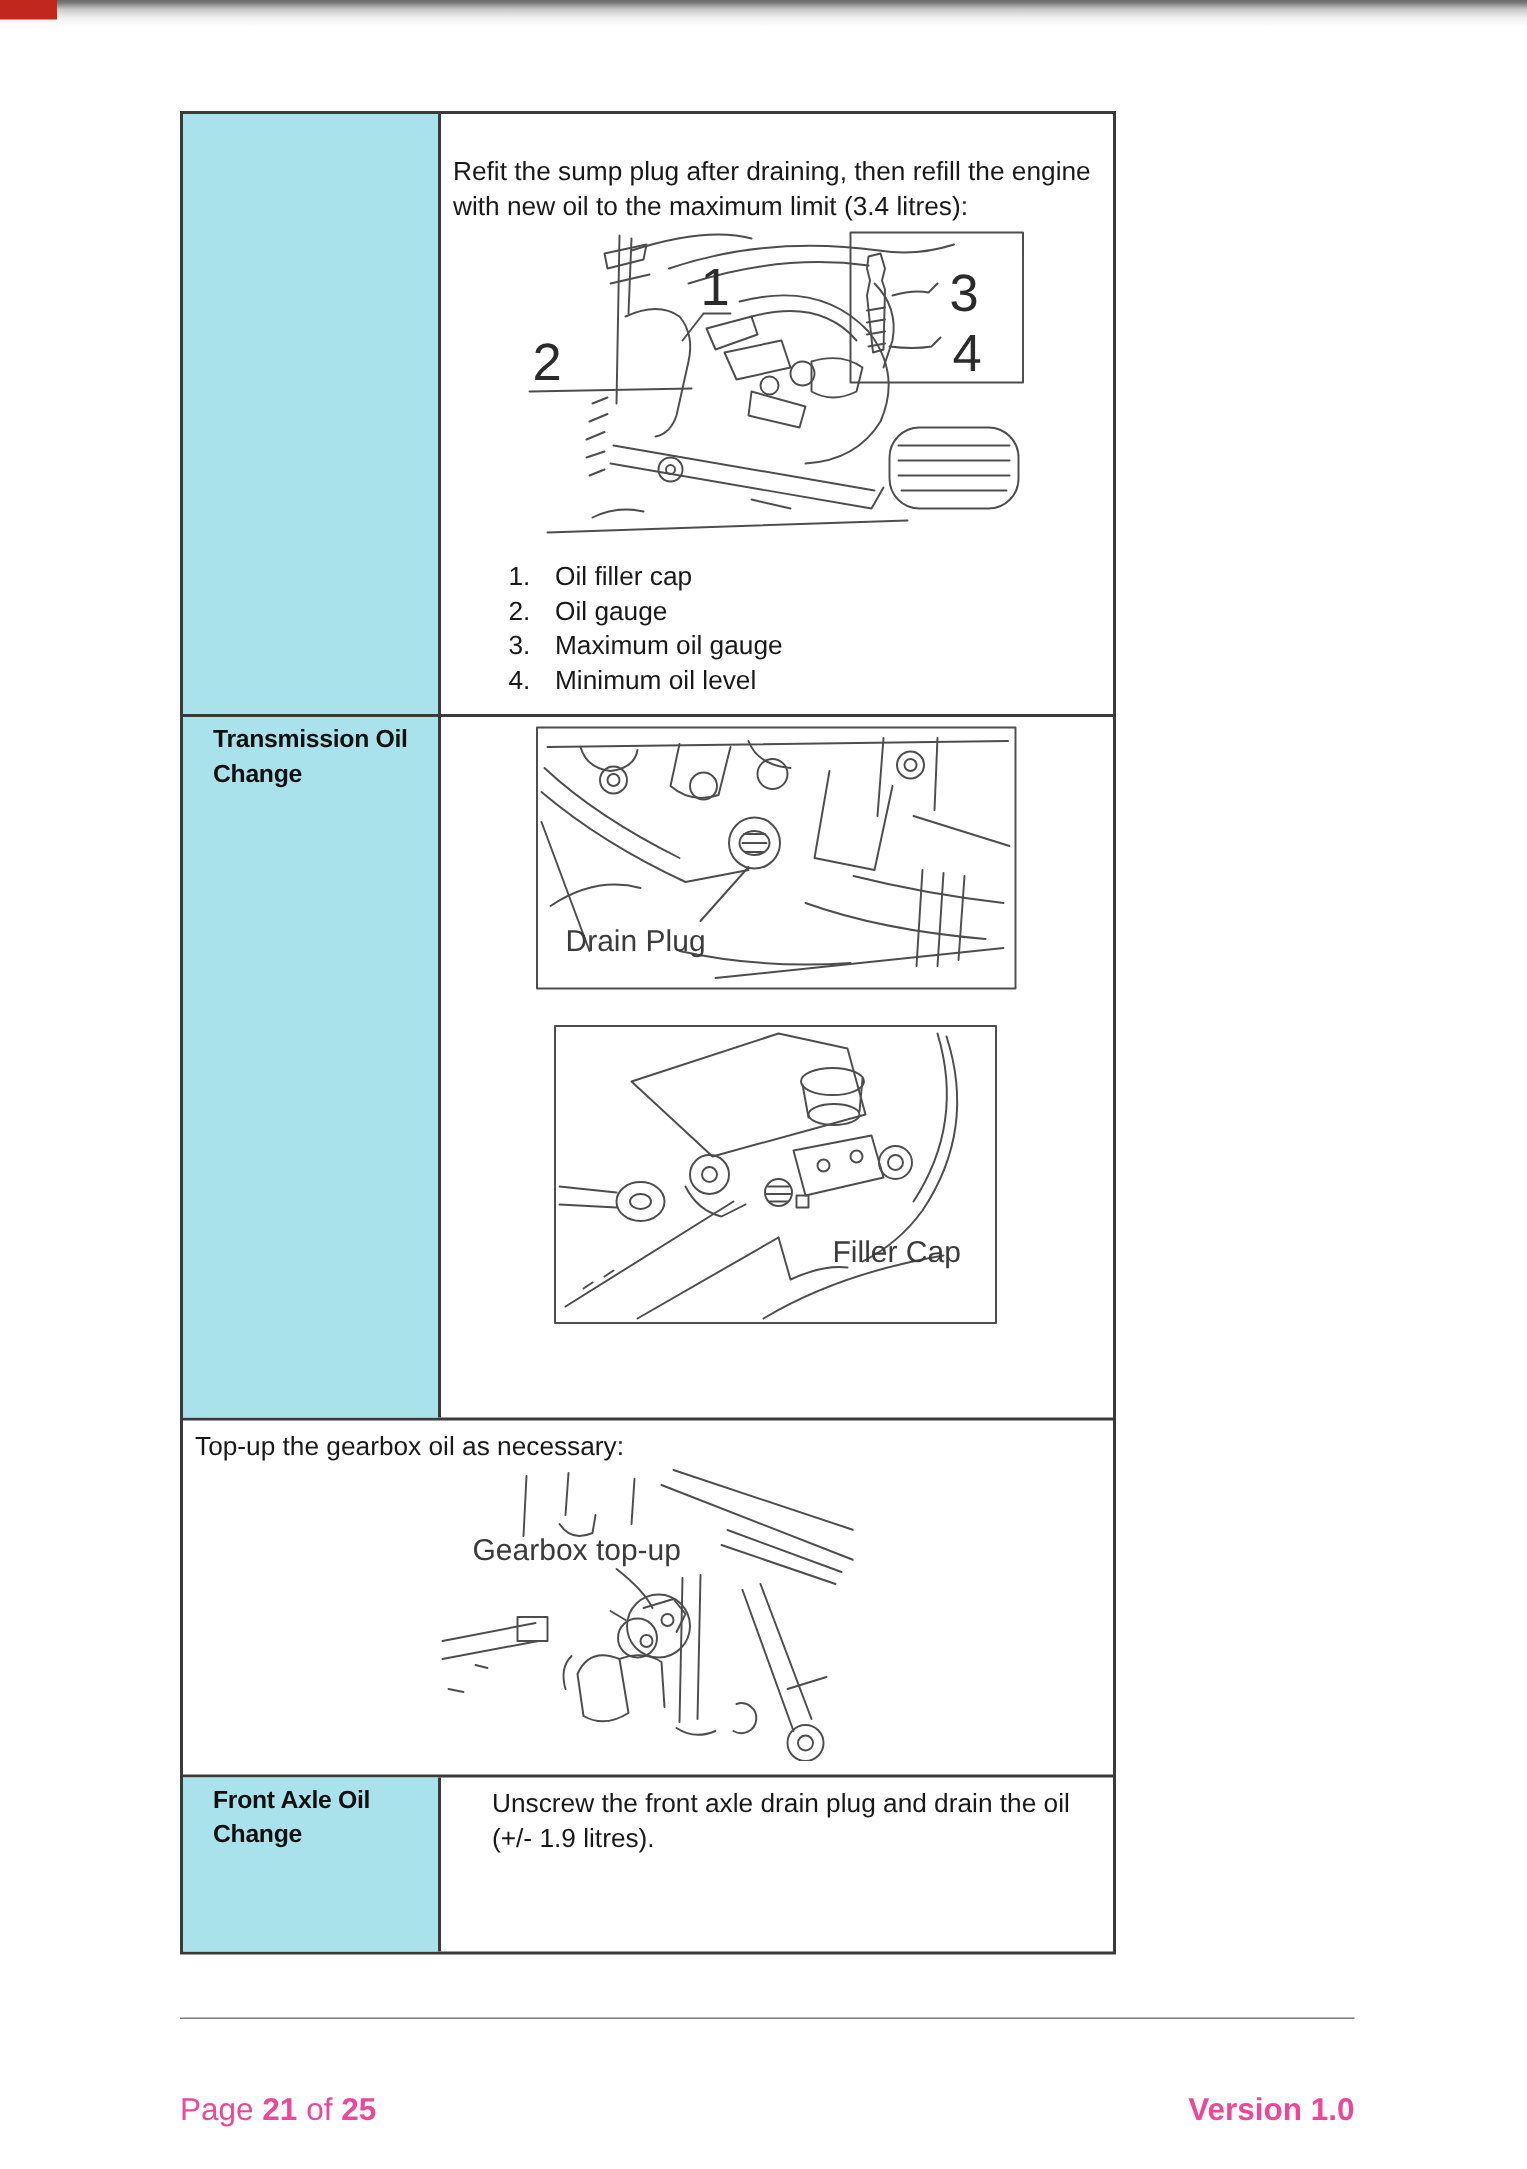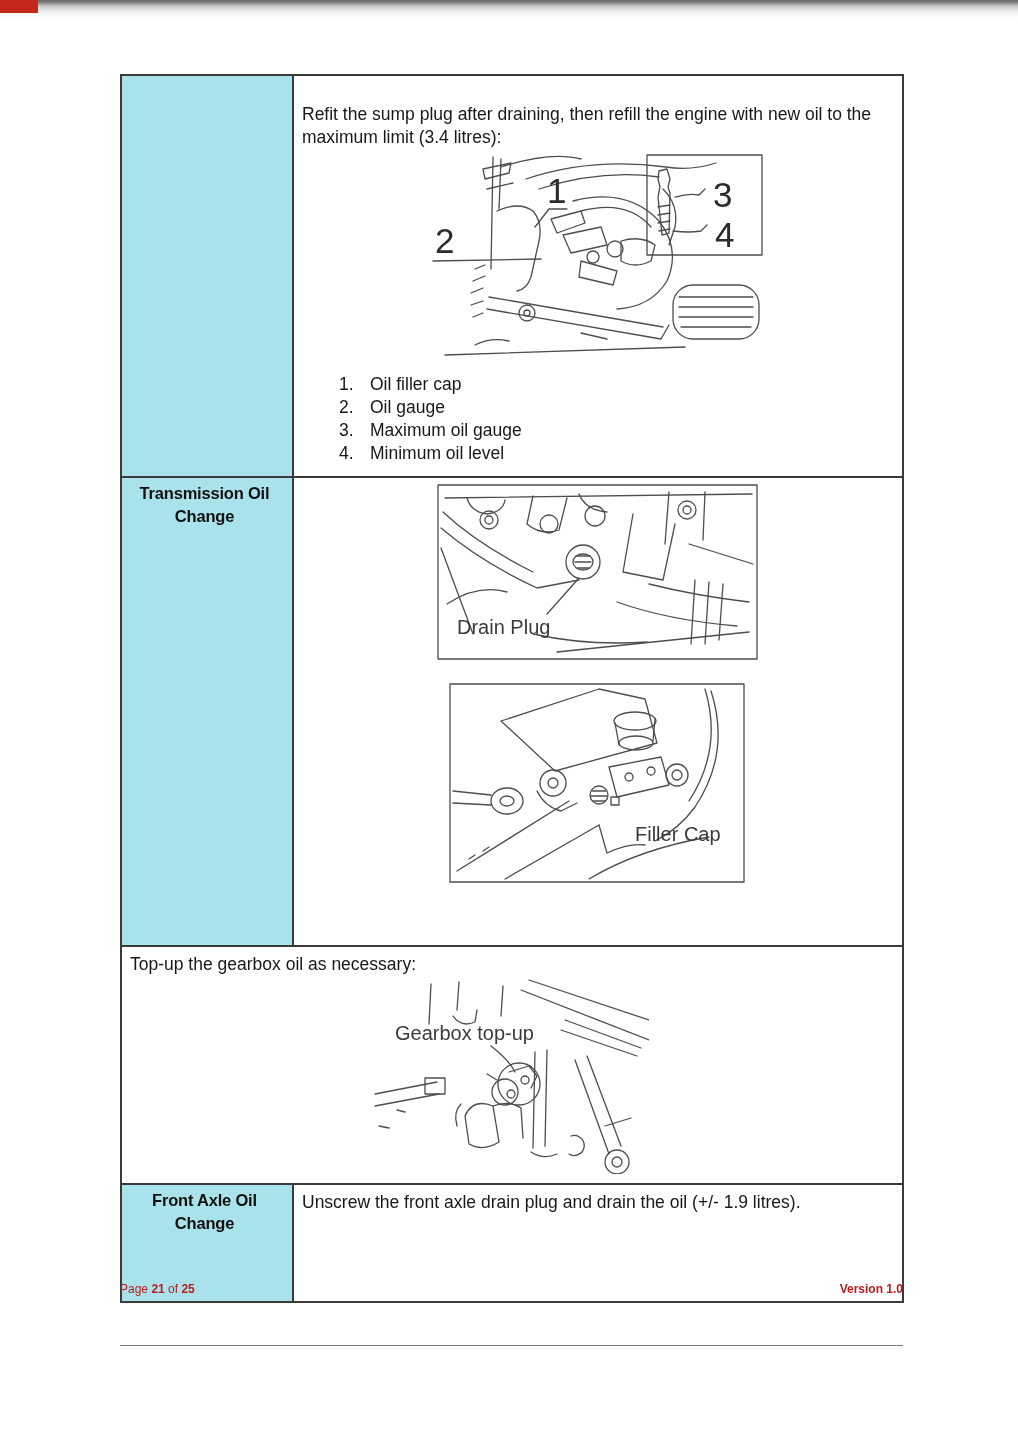--- a/index.html
+++ b/index.html
@@ -8,33 +8,33 @@
     font-family:"Liberation Sans",sans-serif;color:#1b1b1b;overflow:hidden;
   }
   .top-edge{
     position:absolute;top:0;left:0;width:1018px;height:18px;
     background:linear-gradient(to bottom,#686868 0,#7c7c7c 2px,#c6c6c6 6px,#f1f1f1 12px,#ffffff 18px);
   }
   .rec-marker{
     position:absolute;top:0;left:0;width:38px;height:13px;background:#c1271b;z-index:5;
   }
   .doc-table{
-    position:absolute;left:120px;top:74px;width:784px;box-sizing:border-box;
+    position:absolute;left:120px;top:74px;width:624px;box-sizing:border-box;
     border:2px solid #3a3a3a;background:#fff;
   }
   .tr{display:flex;box-sizing:border-box;border-top:2px solid #3a3a3a;}
   .tr:first-child{border-top:none;}
   .r1{height:400px;}
   .r2{height:469px;}
   .r3{height:238px;}
-  .r4{height:118px;}
+  .r4{height:118px;gap:26px;}
   .td-h{
     width:172px;min-width:172px;box-sizing:border-box;background:#aae2eb;
-    border-right:2px solid #3a3a3a;padding:4px 5px 4px 0;
-    font-weight:bold;font-size:16.5px;letter-spacing:-0.2px;line-height:1.38;color:#101010;text-align:center;
+    border-right:2px solid #3a3a3a;padding:4px 5px 4px 20px;
+    font-weight:bold;font-size:16.5px;letter-spacing:-0.2px;line-height:1.38;color:#101010;
   }
   .td-b{
     flex:1;box-sizing:border-box;padding:6px 10px 4px 8px;
     font-size:17.5px;line-height:1.32;color:#181818;
   }
   .td-b.pad-top{padding-top:27px;}
   .td-b p{margin:0;max-width:596px;}
   .gap{height:23px;}
   .fig-wrap{display:flex;justify-content:center;}
   .legend{margin:9px 0 0 37px;}
@@ -42,22 +42,22 @@
   .legend-num{width:31px;}
   
   svg .ln *{stroke:#4d4d4d;fill:none;stroke-width:1.3;stroke-linecap:round;stroke-linejoin:round;}
   svg text{stroke:none;}
   .lab{font-family:"Liberation Sans",sans-serif;font-size:20px;fill:#3b3b3b;}
   .co{font-family:"Liberation Sans",sans-serif;font-size:35px;fill:#2b2b2b;}
   .footer-line{
     position:absolute;left:120px;top:1345px;width:783px;border-top:1px solid #7b7b7b;
   }
   .footer{
-    position:absolute;left:120px;top:1282px;width:783px;display:flex;
-    justify-content:space-between;font-size:12px;color:#b91c1c;
+    position:absolute;left:120px;top:1395px;width:783px;display:flex;
+    justify-content:space-between;font-size:21px;color:#ec4899;
   }
   .footer b{font-weight:bold;}
 </style>
 </head>
 <body>
 
 <div class="top-edge"></div>
 <div class="rec-marker"></div>
 
 <div class="doc-table">

